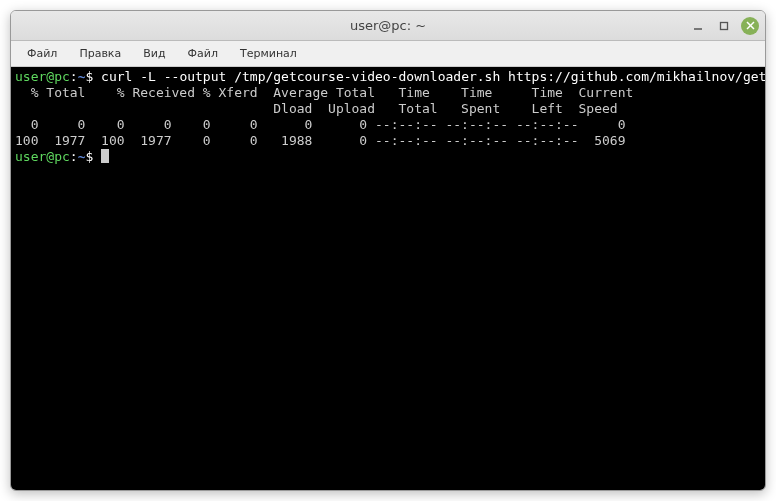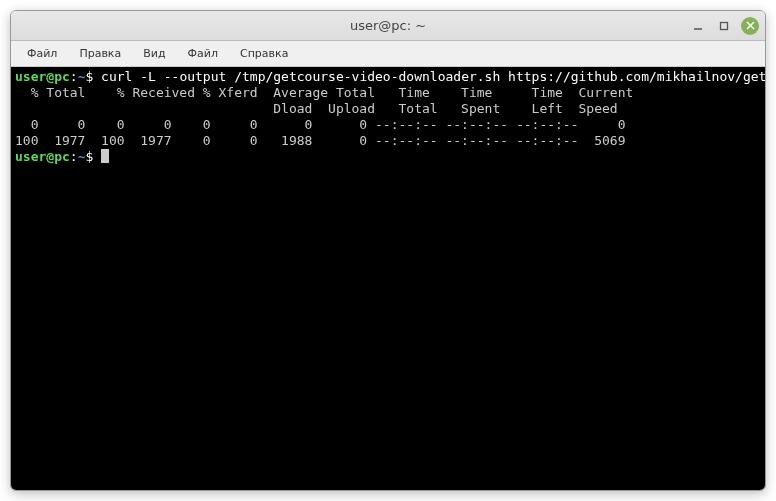--- a/index.html
+++ b/index.html
@@ -93,21 +93,21 @@
       color: #ccc;
       font-family: "DejaVu Sans Mono", Consolas, monospace;
       font-size: 13px;
       line-height: 16px;
       padding: 2px 4px;
       white-space: pre;
       overflow: hidden;
     }
     .prompt-user {
       color: #5fd75f;
-      font-weight: bold;
+      font-weight: normal;
     }
     .prompt-path {
       color: #5f87d7;
       font-weight: bold;
     }
     .prompt-sep {
       color: #fff;
     }
     .cmd-text {
       color: #fff;
@@ -144,21 +144,21 @@
           </svg>
       </div>
     </div>
   </div>
 
   <div class="menubar">
     <div class="menu-item">Файл</div>
     <div class="menu-item">Правка</div>
     <div class="menu-item">Вид</div>
     <div class="menu-item">Файл</div>
-    <div class="menu-item">Справка</div>
+    <div class="menu-item">Терминал</div>
   </div>
 
   <div class="terminal"><span class="prompt-user">user@pc</span><span class="prompt-sep">:</span><span class="prompt-path">~</span><span class="prompt-sep">$</span><span class="cmd-text"> </span><span class="cmd-text">curl -L --output /tmp/getcourse-video-downloader.sh https://github.com/mikhailnov/getcourse-video-downloader/raw/master/getcourse-video-downloader.sh</span>
 <span>  % Total    % Received % Xferd  Average Total   Time    Time     Time  Current</span>
 <span>                                 Dload  Upload   Total   Spent    Left  Speed</span>
 <span>  0     0    0     0    0     0      0      0 --:--:-- --:--:-- --:--:--     0</span>
 <span>100  1977  100  1977    0     0   1988      0 --:--:-- --:--:-- --:--:--  5069</span>
 <span class="prompt-user">user@pc</span><span class="prompt-sep">:</span><span class="prompt-path">~</span><span class="prompt-sep">$</span> <span class="cursor-block"></span></div>
 </div>
 

